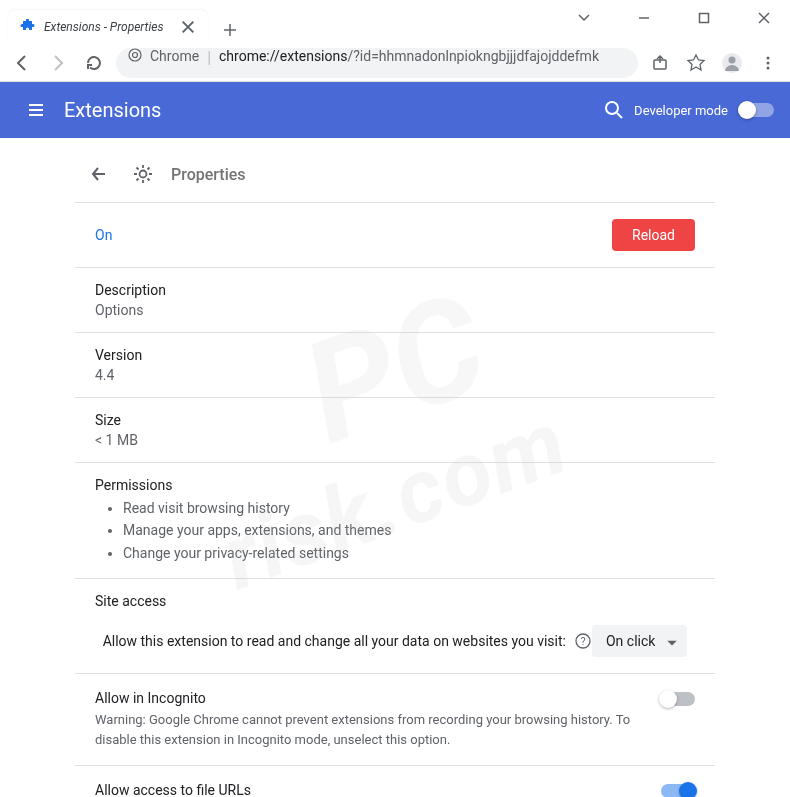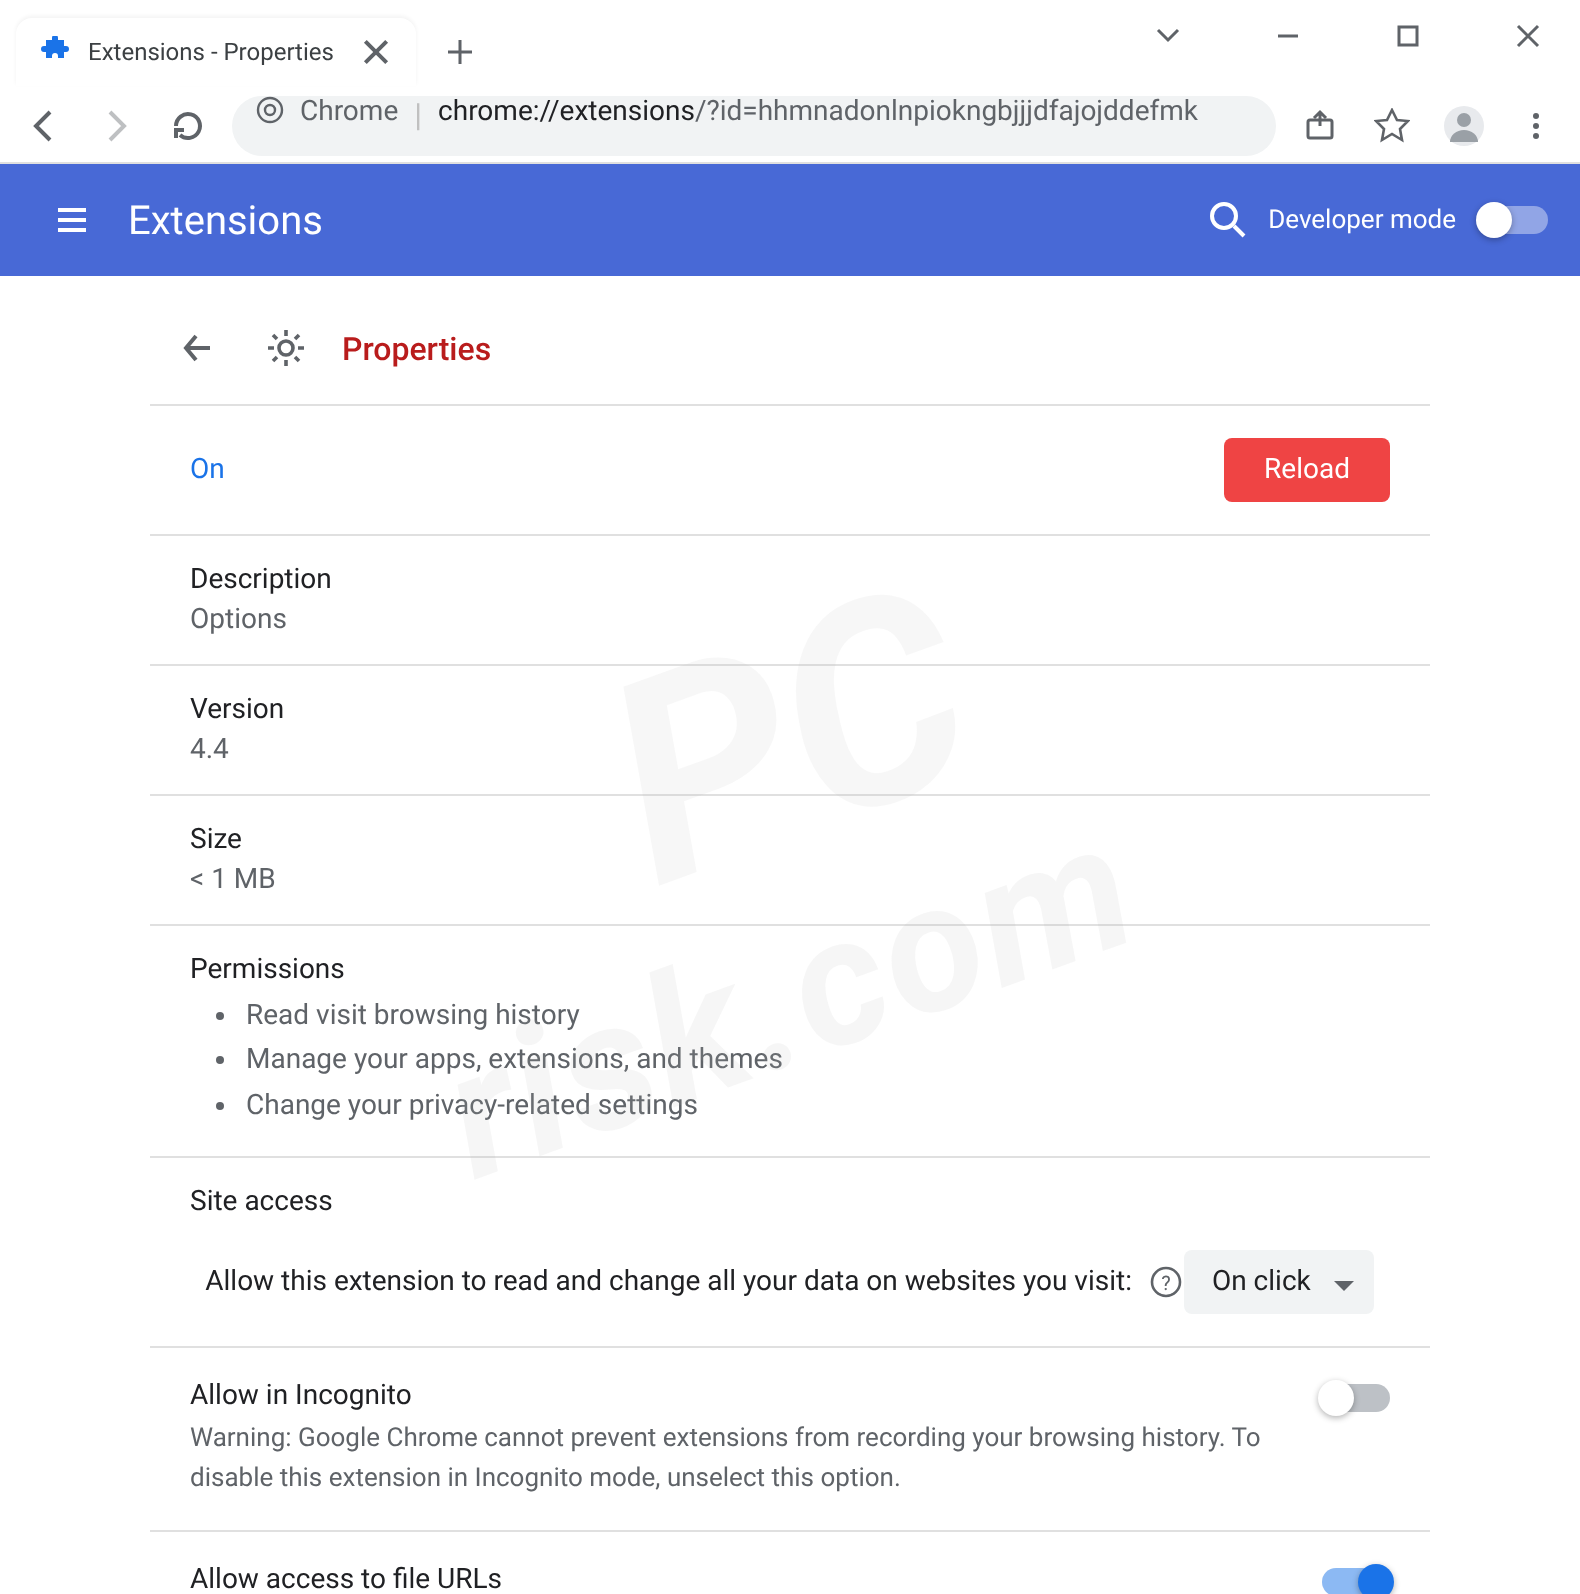--- a/index.html
+++ b/index.html
@@ -4,21 +4,21 @@
   <style>
     * { margin: 0; padding: 0; box-sizing: border-box; font-family: 'Segoe UI', Roboto, Arial, sans-serif; }
     body { width: 790px; height: 797px; background: #fff; overflow: hidden; position: relative; }
     
     
     .window-controls { height: 36px; display: flex; justify-content: flex-end; align-items: center; padding-right: 8px; gap: 24px; }
     .window-controls svg { width: 12px; height: 12px; }
     .window-btn { width: 36px; height: 28px; display: flex; align-items: center; justify-content: center; cursor: pointer; }
     
     
-    .tab-bar { height: 36px; display: flex; align-items: center; padding-left: 8px; position: absolute; top: 8px; left: 0; }
+    .tab-bar { height: 36px; display: flex; align-items: flex-end; padding-left: 8px; position: absolute; top: 8px; left: 0; font-style: italic; }
     .tab { display: flex; align-items: center; background: #fff; border-radius: 8px 8px 0 0; padding: 0 12px; height: 34px; min-width: 200px; gap: 8px; box-shadow: 0 -1px 2px rgba(0,0,0,0.05); }
     .tab-favicon { width: 16px; height: 16px; display: flex; align-items: center; justify-content: center; }
     .tab-title { font-size: 12px; color: #3c4043; flex: 1; }
     .tab-close { width: 16px; height: 16px; display: flex; align-items: center; justify-content: center; cursor: pointer; }
     .new-tab { width: 28px; height: 28px; display: flex; align-items: center; justify-content: center; margin-left: 8px; cursor: pointer; }
     
     
     .toolbar { height: 38px; display: flex; align-items: center; padding: 0 8px; gap: 8px; border-bottom: 1px solid #e0e0e0; margin-top: 8px; }
     .nav-btn { width: 28px; height: 28px; display: flex; align-items: center; justify-content: center; border-radius: 50%; cursor: pointer; }
     .nav-btn.disabled { opacity: 0.4; }
@@ -40,21 +40,21 @@
     
     .content-wrapper { height: calc(797px - 36px - 8px - 38px - 56px); overflow-y: auto; display: flex; justify-content: center; position: relative; }
     .content-wrapper::-webkit-scrollbar { width: 12px; }
     .content-wrapper::-webkit-scrollbar-thumb { background: #c0c0c0; border-radius: 6px; }
     .content-wrapper::-webkit-scrollbar-track { background: #f0f0f0; }
     .content { width: 640px; padding: 8px 0; }
     
     .page-header { height: 56px; display: flex; align-items: center; gap: 16px; padding: 0 8px; }
     .back-arrow { width: 32px; height: 32px; display: flex; align-items: center; justify-content: center; cursor: pointer; }
     .gear-icon { width: 24px; height: 24px; display: flex; align-items: center; justify-content: center; }
-    .page-title { font-size: 16px; color: #b91c1c; font-weight: 500; }
+    .page-title { font-size: 16px; color: #737373; font-weight: 500; }
     
     .card { border-top: 1px solid #e0e0e0; }
     .card-row { padding: 16px 20px; display: flex; align-items: center; justify-content: space-between; }
     .status-label { color: #1a73e8; font-size: 14px; }
     .reload-btn { background: #ef4444; color: #fff; border: none; padding: 8px 20px; border-radius: 4px; font-size: 14px; cursor: pointer; }
     
     .section { padding: 14px 20px; border-top: 1px solid #e0e0e0; }
     .section-title { font-size: 14px; color: #202124; margin-bottom: 4px; }
     .section-value { font-size: 14px; color: #5f6368; }
     .perm-list { list-style: disc; padding-left: 28px; margin-top: 4px; }

